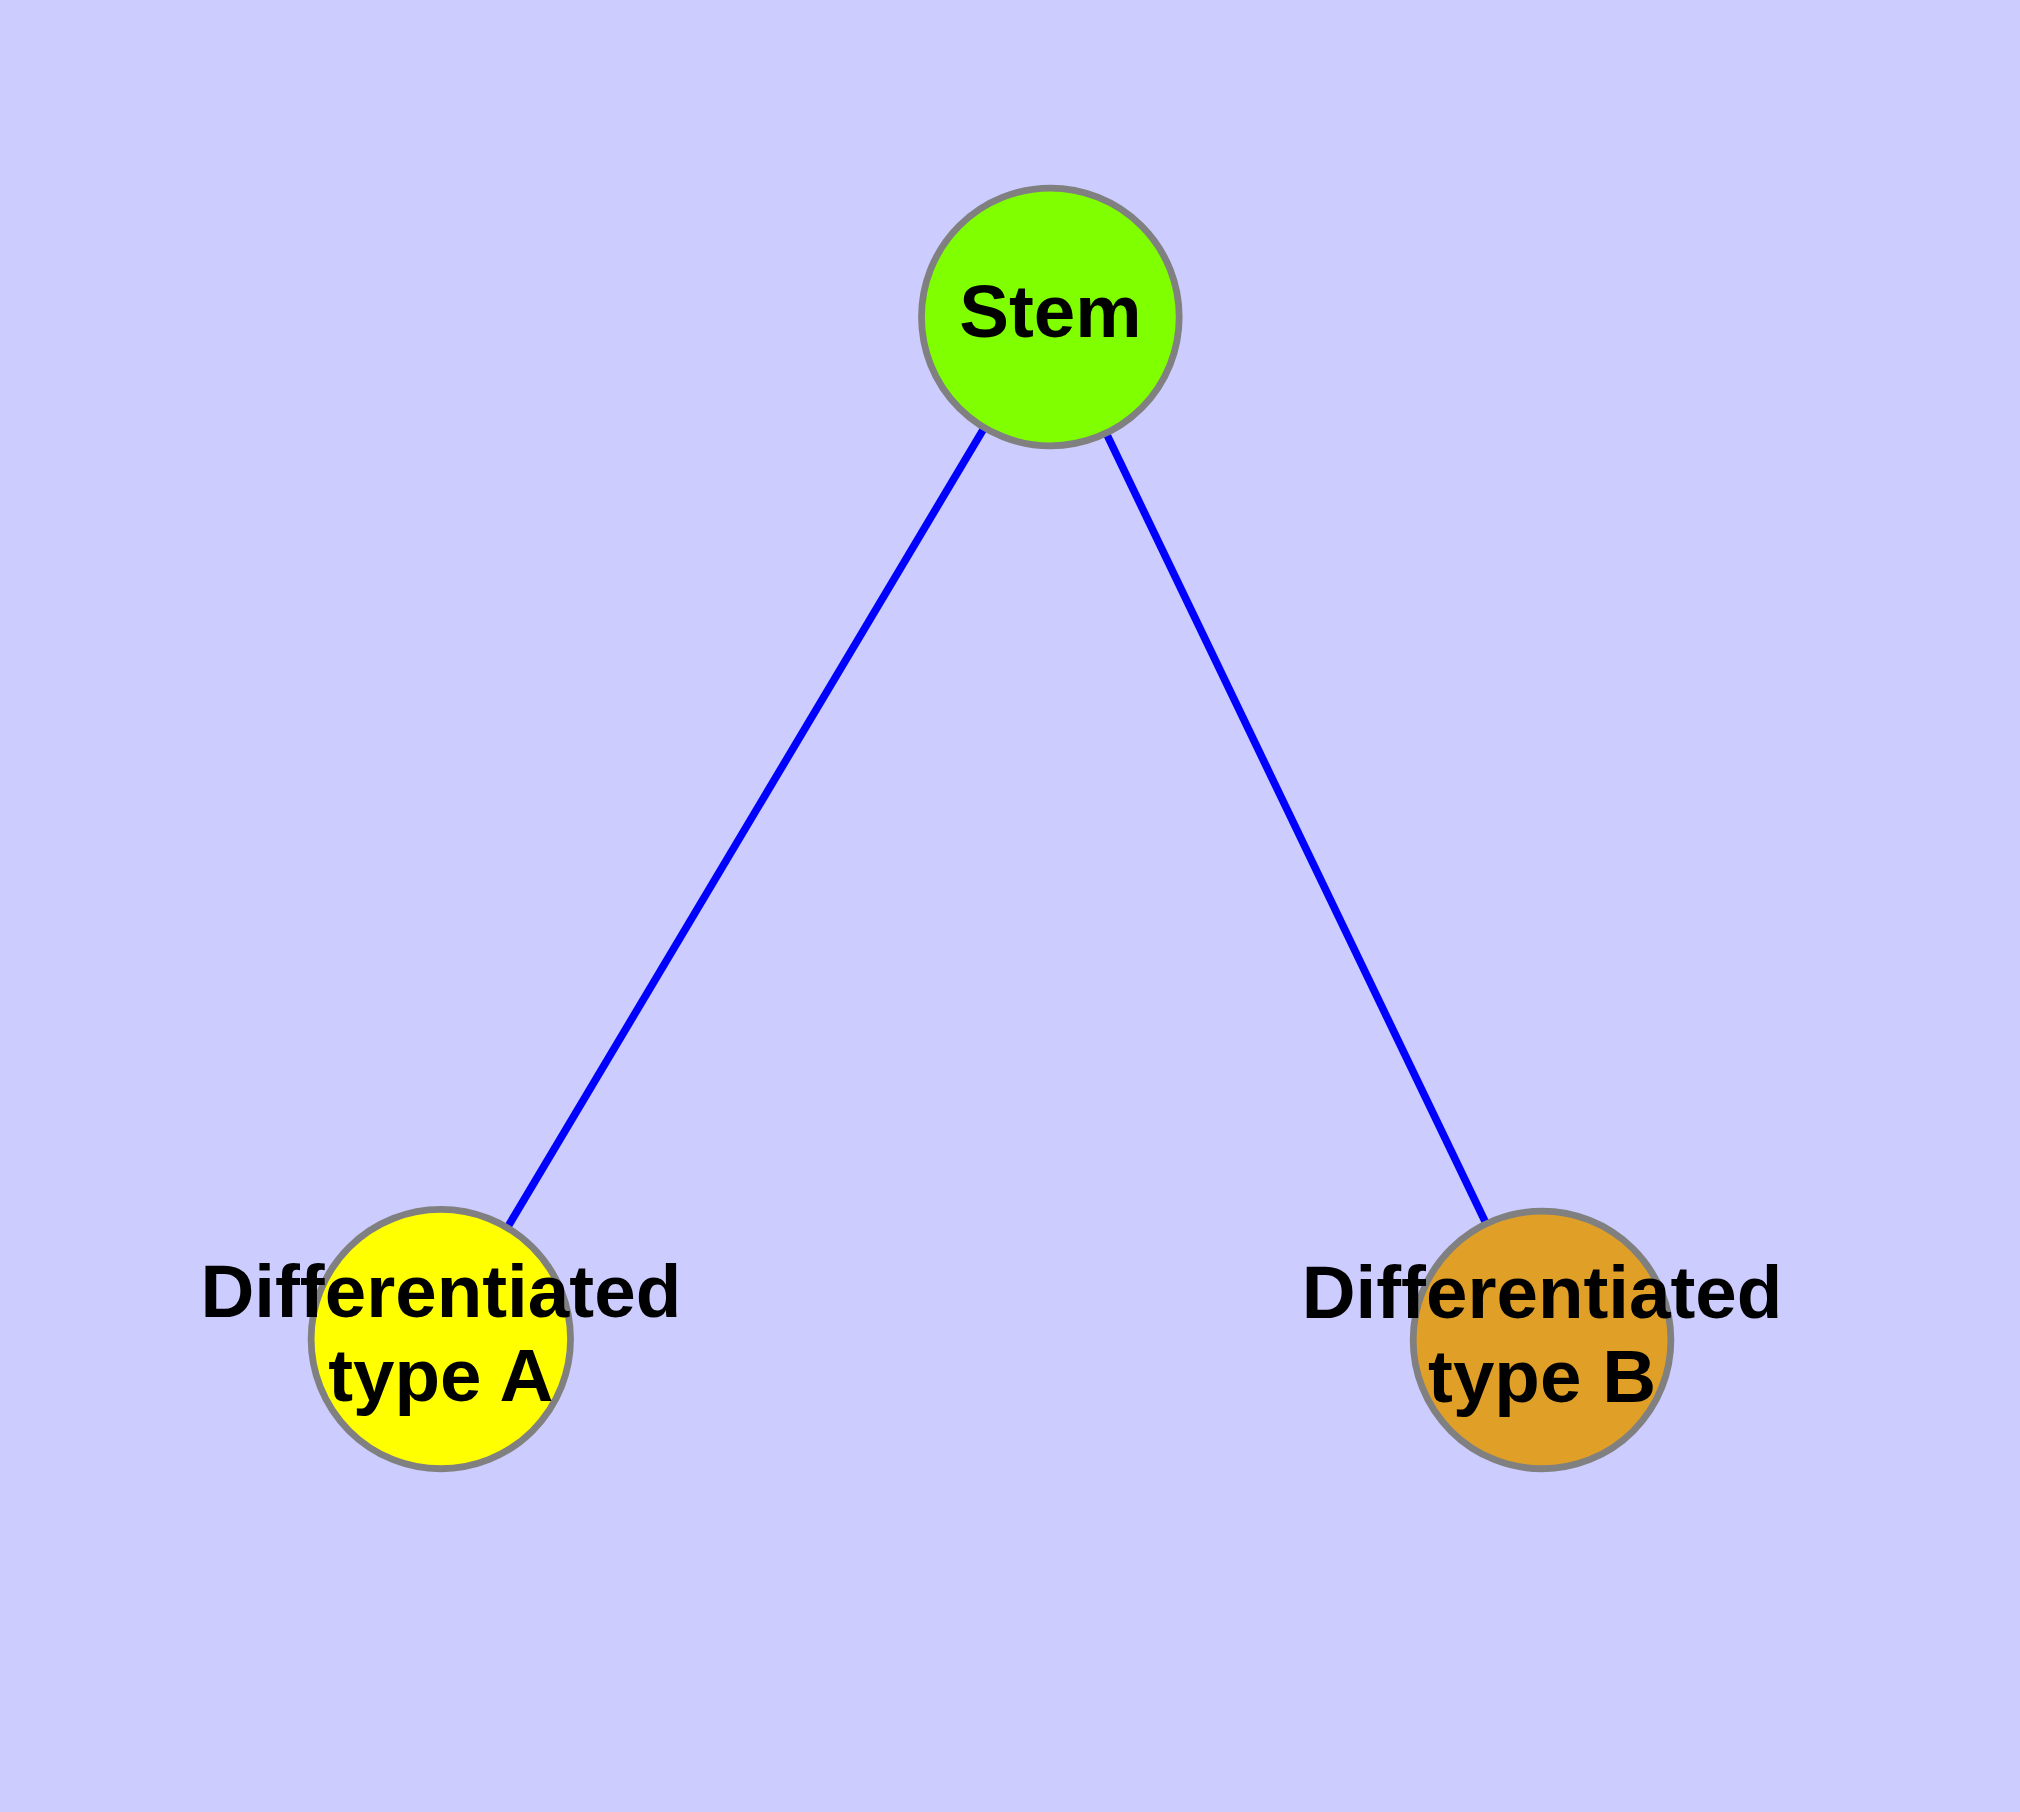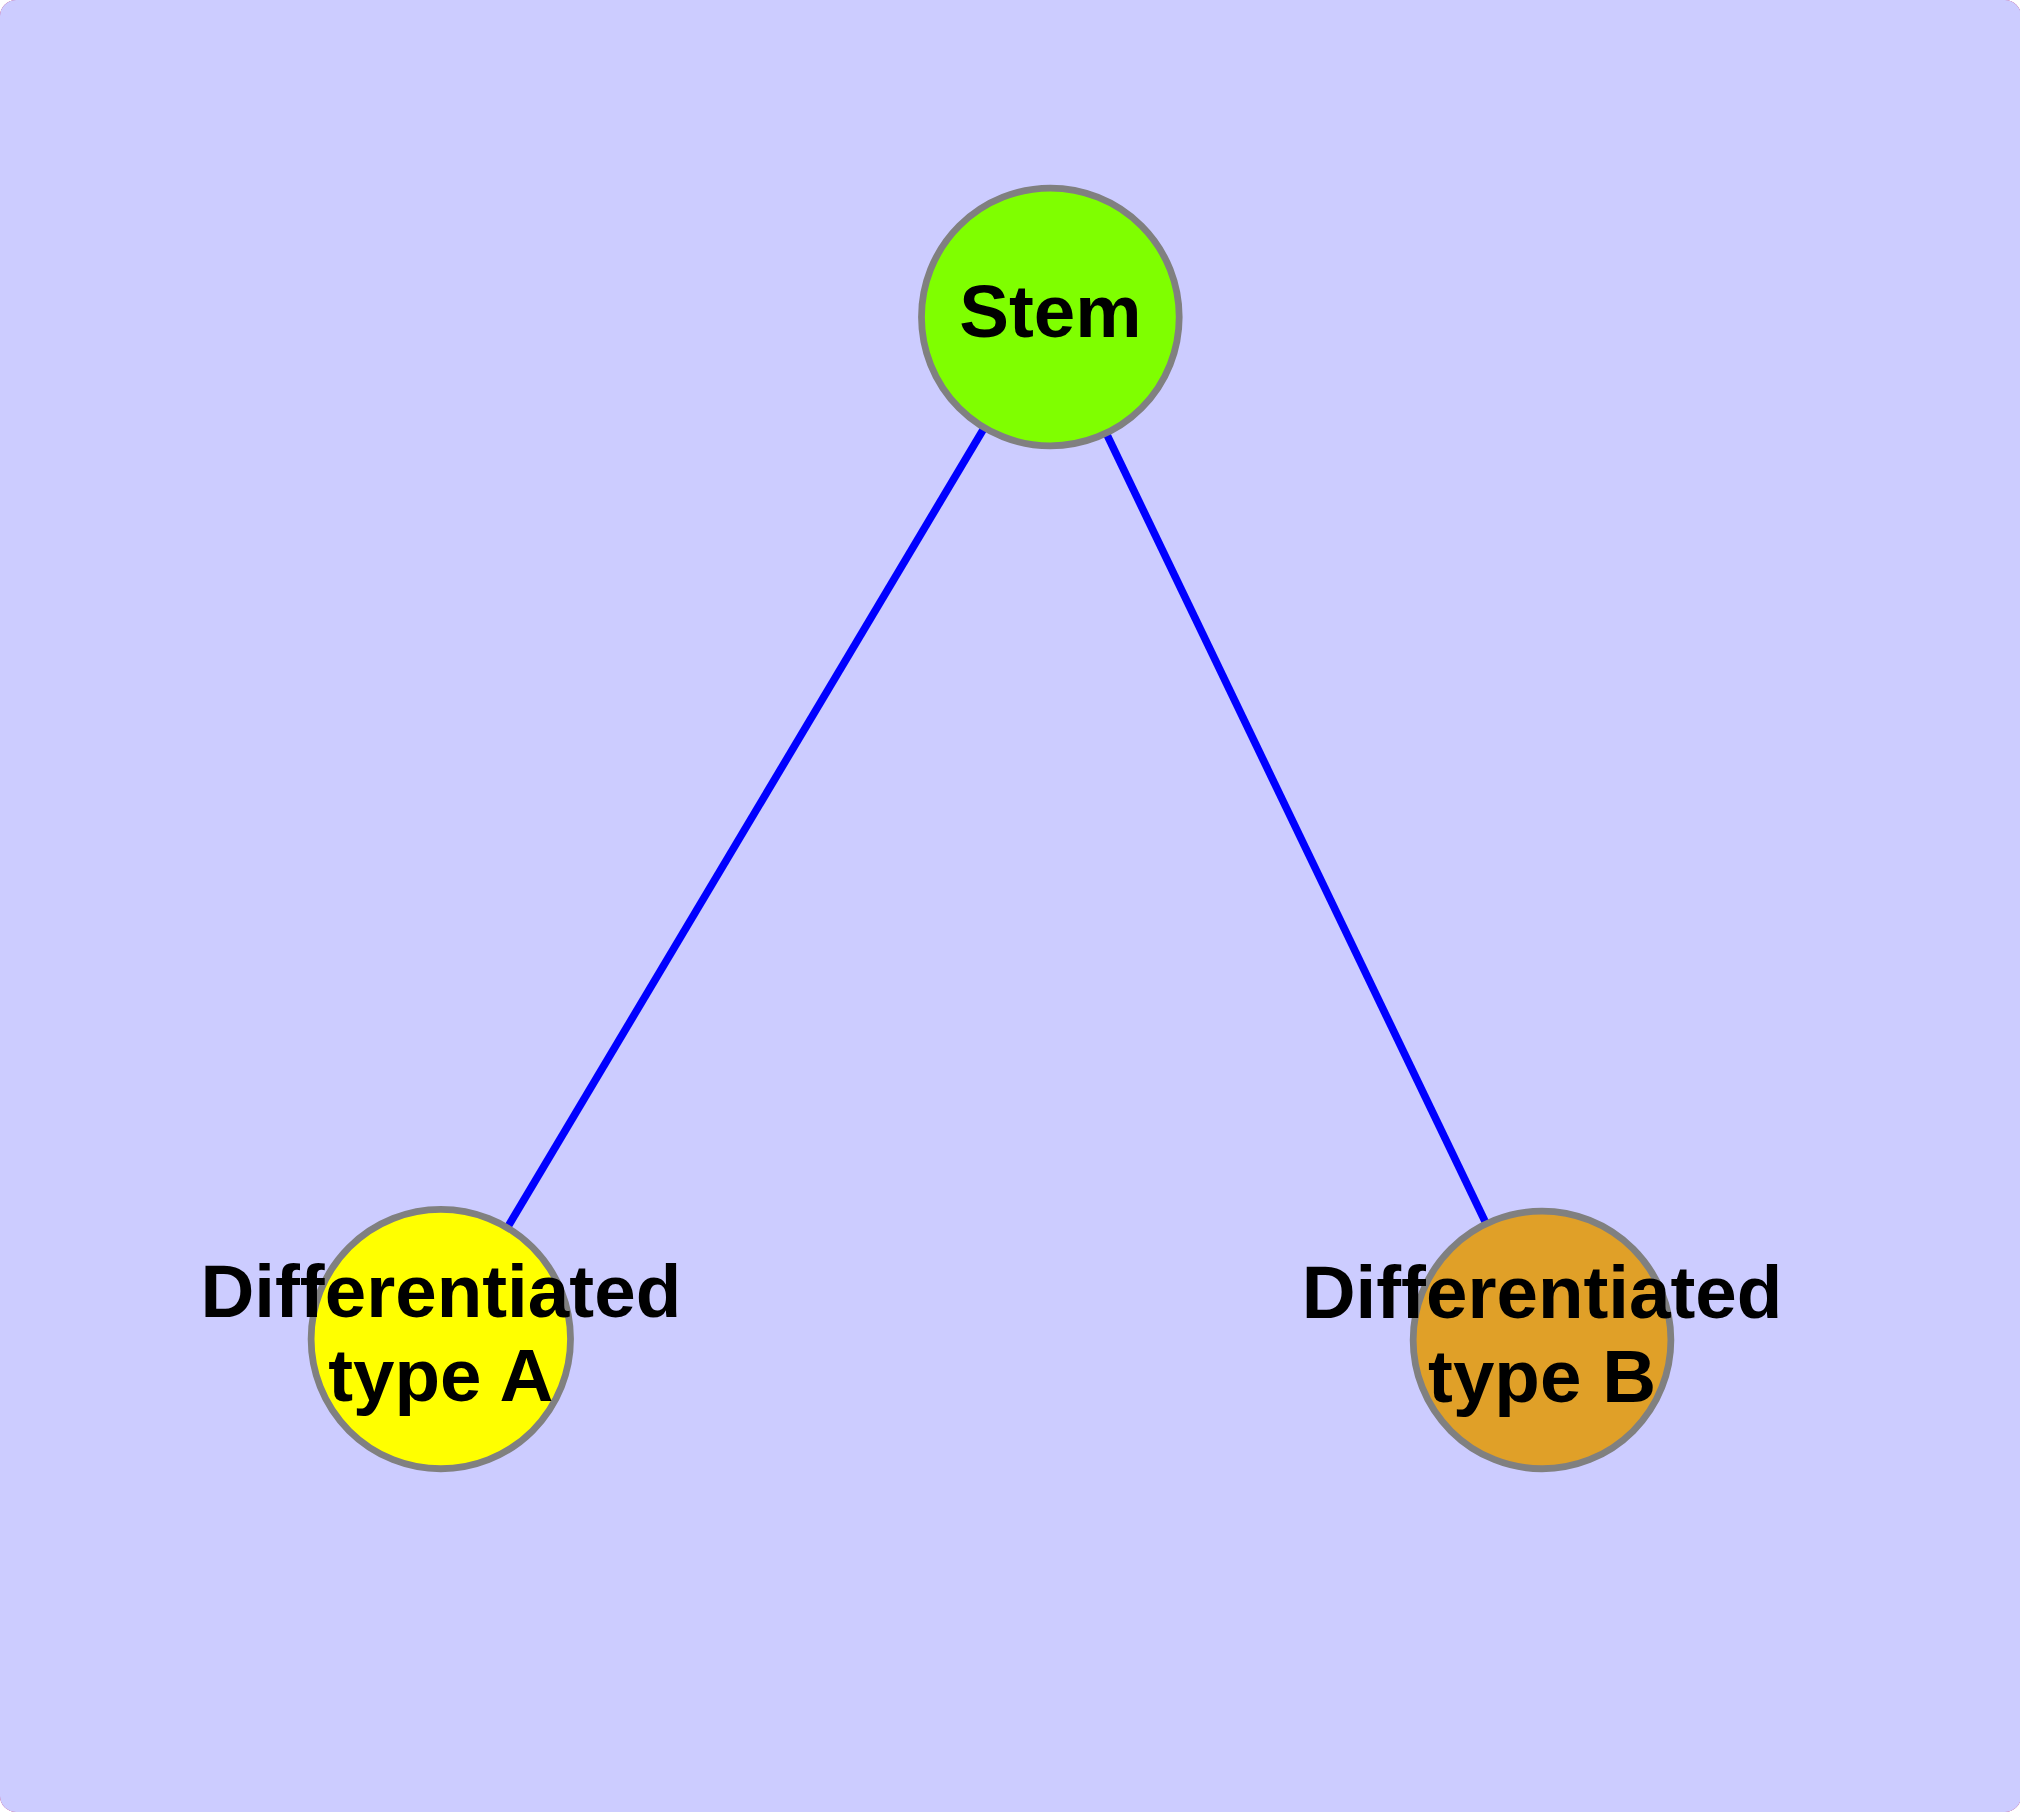--- a/index.html
+++ b/index.html
@@ -29,21 +29,21 @@
     font-weight: bold;
     fill: #000000;
     text-anchor: middle;
     dominant-baseline: middle;
     white-space: pre;
   }
 </style>
 </head>
 <body>
 
-<div id="stage" style="width: 2021px; height: 1812px; background: #be185d; border-radius: 16px;">
+<div id="stage" style="width: 2021px; height: 1812px; background: #be185d;">
   <svg id="graph-svg" viewBox="0 0 2384 2138" preserveAspectRatio="none">
     <rect id="bg-rect" x="0" y="0" width="2384" height="2138" fill="#ccccff"></rect>
     <g id="edges-layer">
         <line x1="1239" y1="374" x2="520" y2="1580" stroke="#0000ff" stroke-width="9" stroke-linecap="butt"></line>
         <line x1="1239" y1="374" x2="1819" y2="1581" stroke="#0000ff" stroke-width="9" stroke-linecap="butt"></line>
       </g>
     <g id="nodes-layer">
         <circle cx="1239" cy="374" r="152" fill="#7fff00" stroke="#808080" stroke-width="8"></circle>
         <circle cx="520" cy="1580" r="153" fill="#ffff00" stroke="#808080" stroke-width="8"></circle>
         <circle cx="1819" cy="1581" r="152" fill="#e0a028" stroke="#808080" stroke-width="8"></circle>

